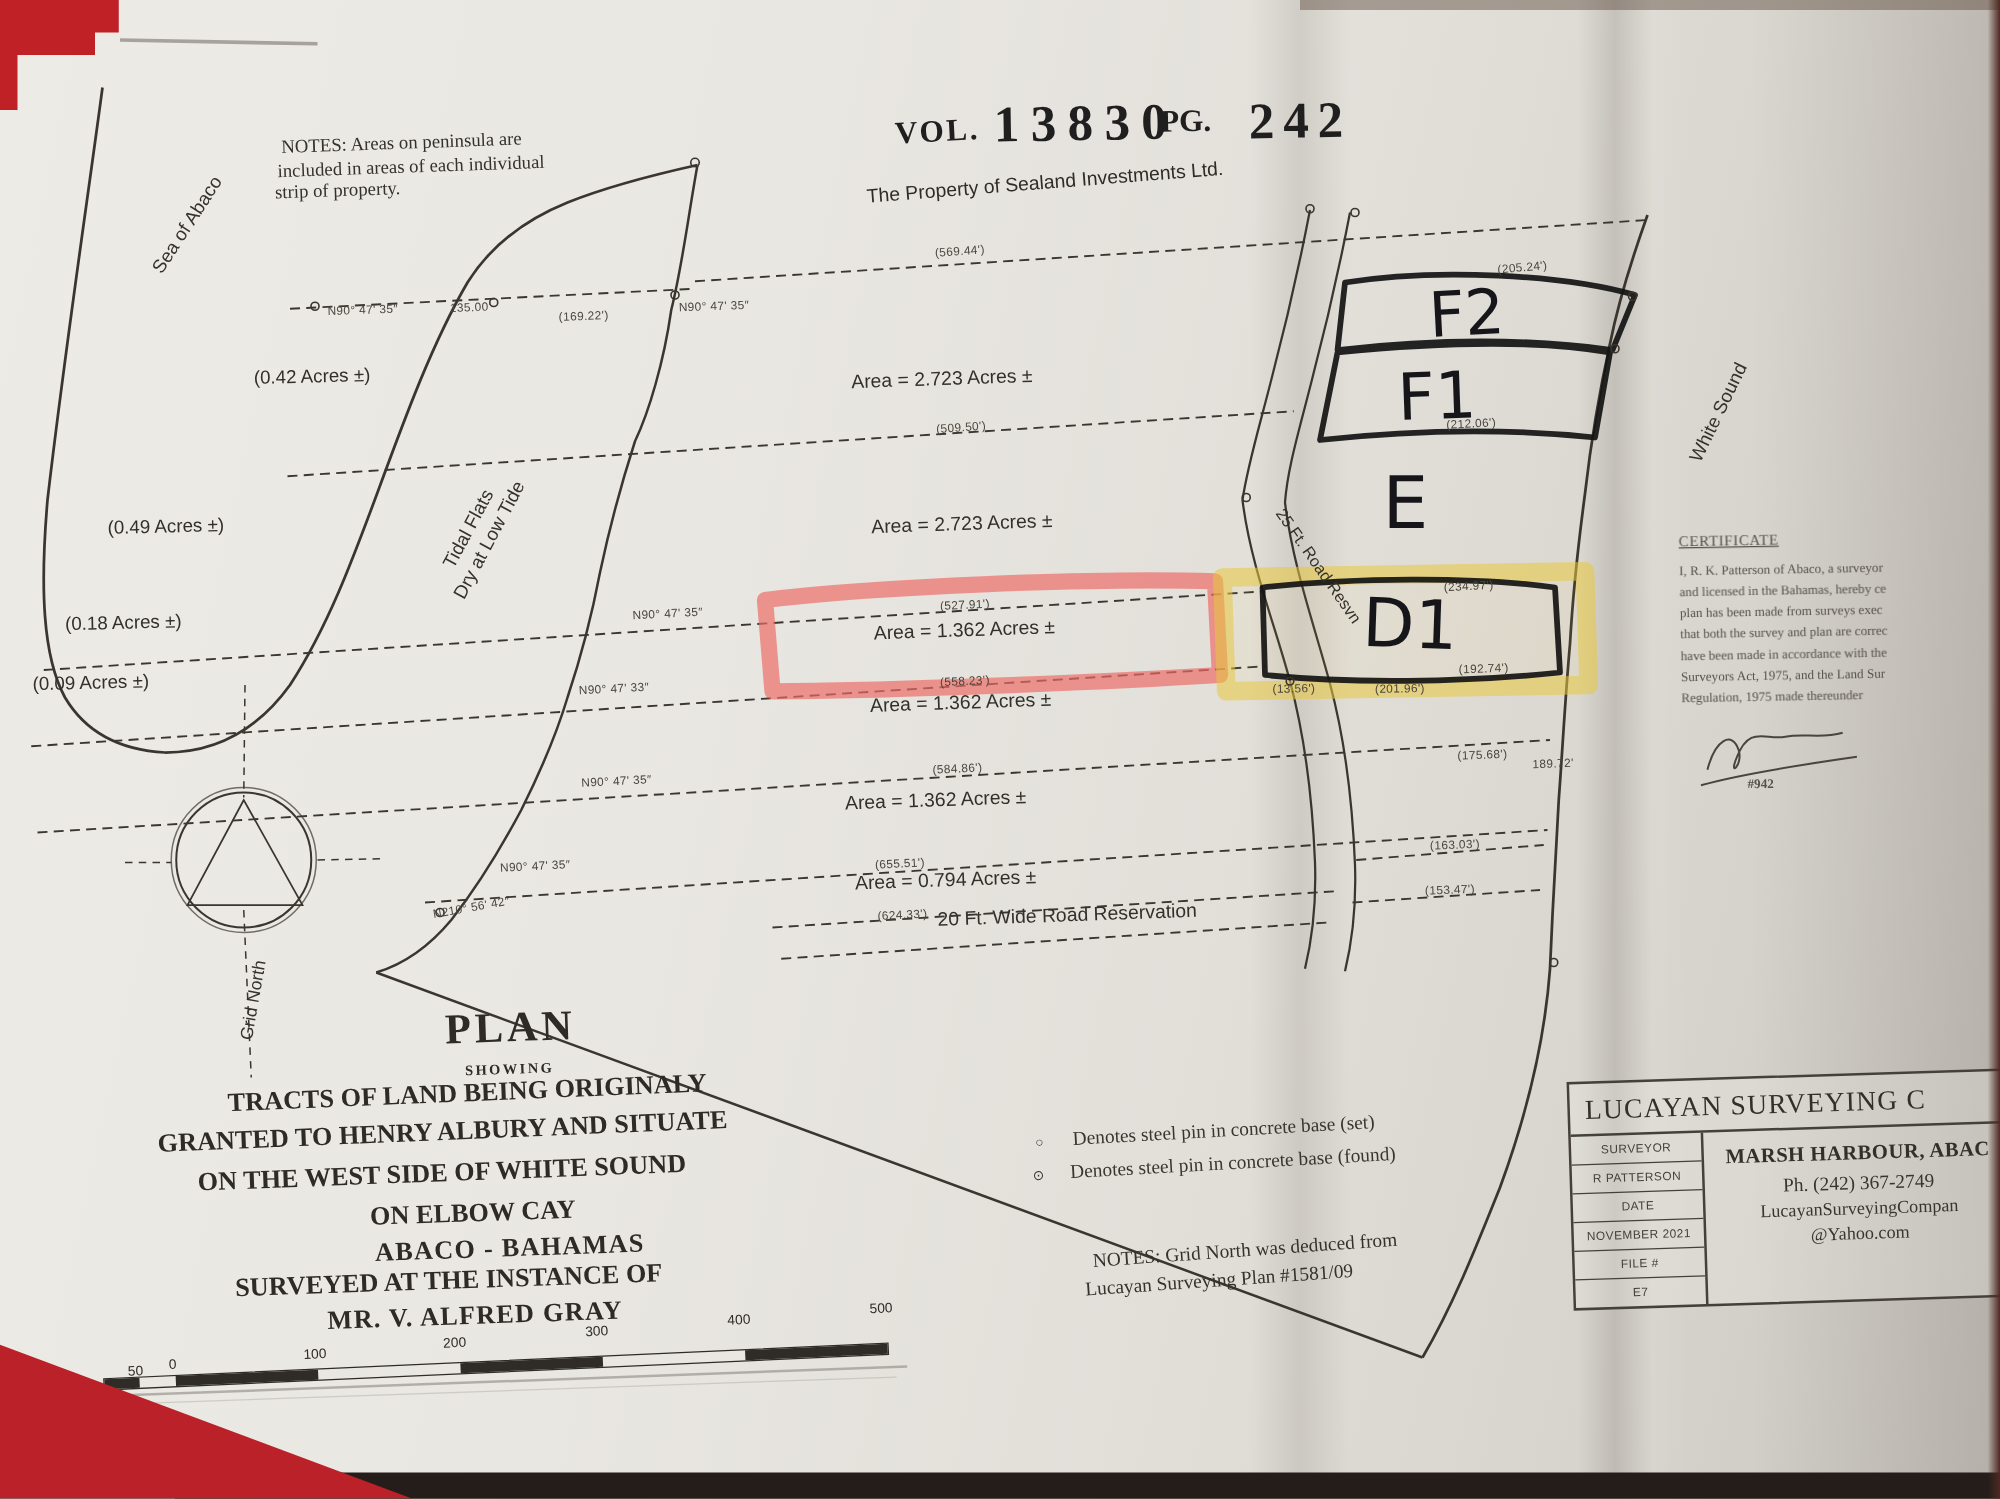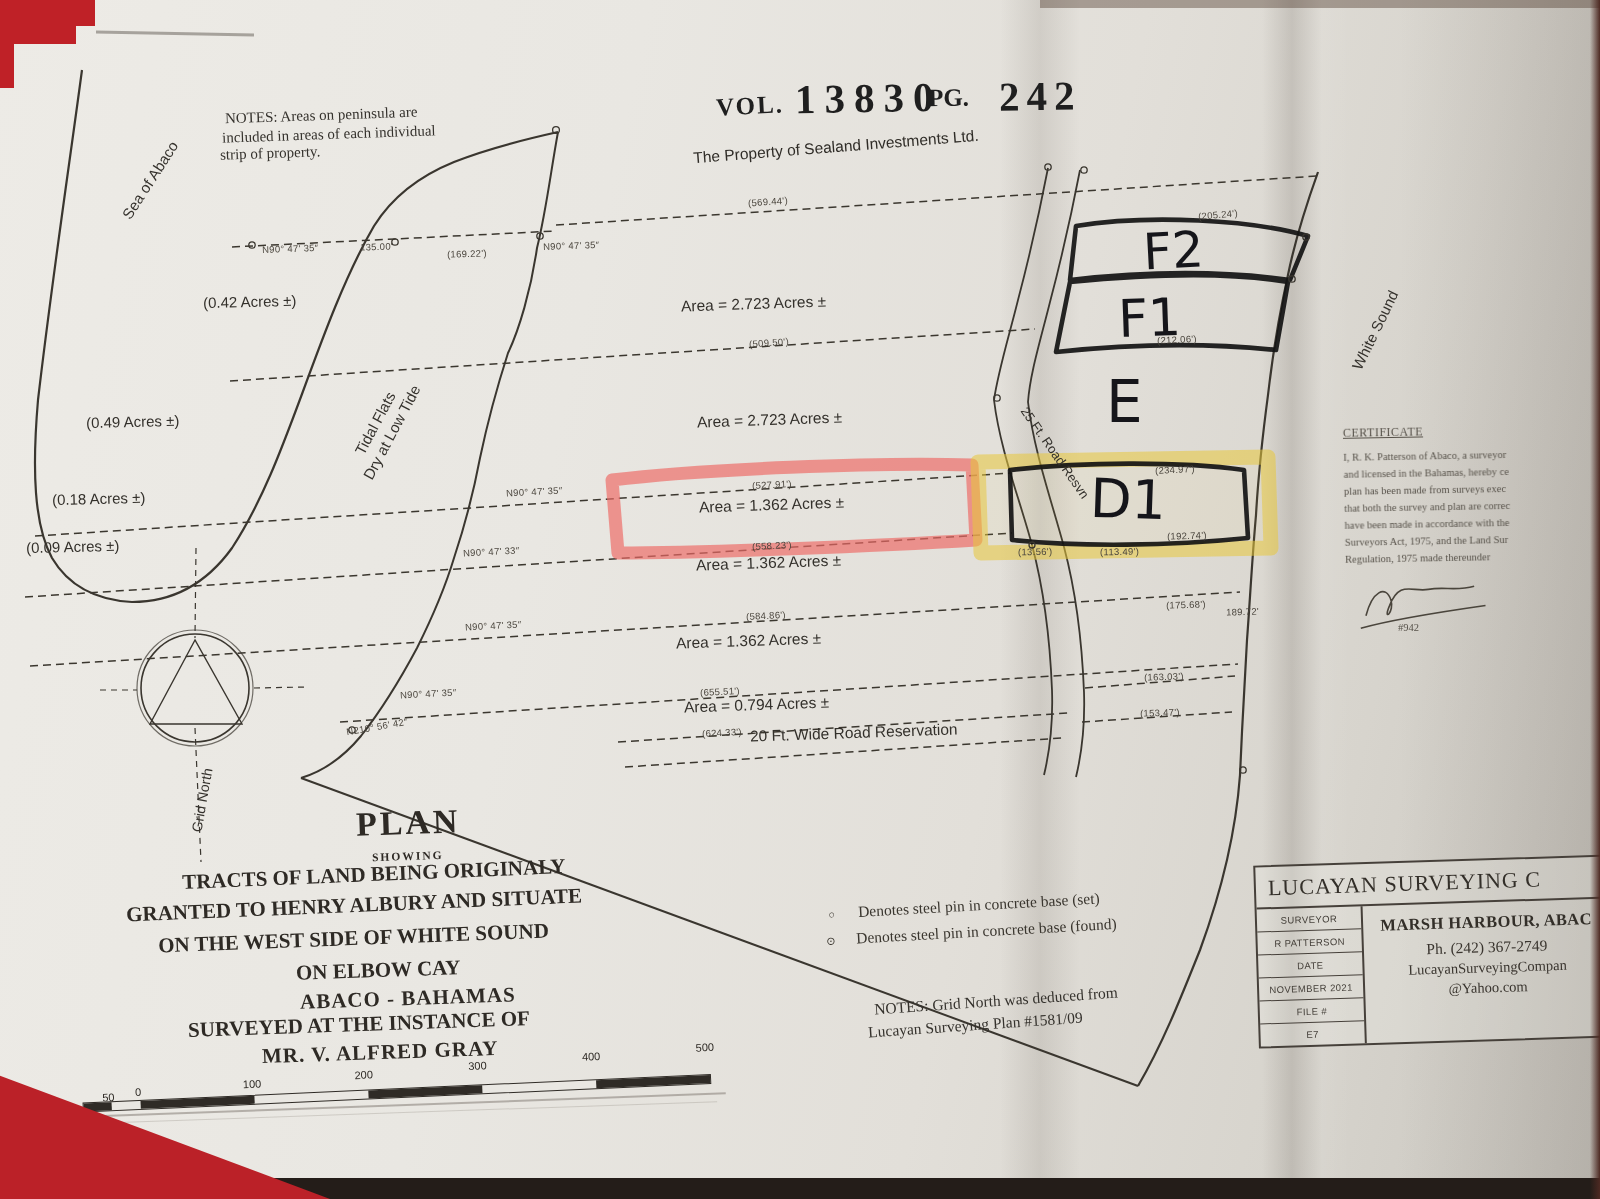--- a/index.html
+++ b/index.html
@@ -171,42 +171,42 @@
   <div class="dim" style="left:506px;top:486px;transform:rotate(-3deg);">N90° 47' 35″</div>
   <div class="dim" style="left:463px;top:546px;transform:rotate(-3deg);">N90° 47' 33″</div>
   <div class="dim" style="left:465px;top:620px;transform:rotate(-3deg);">N90° 47' 35″</div>
   <div class="dim" style="left:400px;top:688px;transform:rotate(-3deg);">N90° 47' 35″</div>
   <div class="dim" style="left:1198px;top:209px;transform:rotate(-5deg);">(205.24')</div>
   <div class="dim" style="left:1157px;top:334px;transform:rotate(-3deg);">(212.06')</div>
   <div class="dim" style="left:1155px;top:464px;transform:rotate(-3deg);">(234.97')</div>
   <div class="dim" style="left:1167px;top:530px;transform:rotate(-2deg);">(192.74')</div>
   <div class="dim" style="left:1166px;top:599px;transform:rotate(-2deg);">(175.68')</div>
   <div class="dim" style="left:1226px;top:606px;transform:rotate(-2deg);">189.72'</div>
-  <div class="dim" style="left:1100px;top:546px;transform:rotate(-1deg);">(113.49')</div>
+  <div class="dim" style="left:1100px;top:546px;transform:rotate(-1deg);">(201.96')</div>
   <div class="dim" style="left:1018px;top:546px;transform:rotate(-1deg);">(13.56')</div>
   <div class="dim" style="left:1144px;top:671px;transform:rotate(-2deg);">(163.03')</div>
   <div class="dim" style="left:1140px;top:707px;transform:rotate(-2deg);">(153.47')</div>
   <div class="dim" style="left:346px;top:721px;transform:rotate(-10deg);">N210° 56' 42″</div>
 
   <div class="hand" style="left:1143px;top:222px;font-size:50px;transform:rotate(-3deg);">F2</div>
   <div class="hand" style="left:1118px;top:288px;font-size:52px;transform:rotate(-2deg);">F1</div>
   <div class="hand" style="left:1106px;top:368px;font-size:58px;">E</div>
   <div class="hand" style="left:1090px;top:468px;font-size:54px;transform:rotate(2deg);">D1</div>
 
   <div class="cert" style="left:1344px;top:424px;transform:rotate(-1deg);">
     <div class="c-title">CERTIFICATE</div>
     <div class="c-line">I, R. K. Patterson of Abaco, a surveyor</div>
     <div class="c-line">and licensed in the Bahamas, hereby ce</div>
     <div class="c-line">plan has been made from surveys exec</div>
     <div class="c-line">that both the survey and plan are correc</div>
     <div class="c-line">have been made in accordance with the</div>
     <div class="c-line">Surveyors Act, 1975, and the Land Sur</div>
     <div class="c-line">Regulation, 1975 made thereunder</div>
   </div>
-  <div class="lbl serif" style="left:1398px;top:622px;font-size:10.5px;color:#57524a;">#942</div>
+  <div class="lbl serif" style="left:1398px;top:622px;font-size:10.5px;color:#57524a;font-weight:bold;">#942</div>
 
   <div class="title-line" style="left:356px;top:804px;font-size:34px;letter-spacing:3px;transform:rotate(-2deg);">PLAN</div>
   <div class="title-line" style="left:372px;top:850px;font-size:11.5px;letter-spacing:2px;transform:rotate(-2deg);">SHOWING</div>
   <div class="title-line" style="left:182px;top:862px;font-size:21px;transform:rotate(-2.4deg);">TRACTS OF LAND BEING ORIGINALY</div>
   <div class="title-line" style="left:126px;top:893px;font-size:21px;transform:rotate(-2.4deg);">GRANTED TO HENRY ALBURY AND SITUATE</div>
   <div class="title-line" style="left:158px;top:926px;font-size:21px;transform:rotate(-2.2deg);">ON THE WEST SIDE OF WHITE SOUND</div>
   <div class="title-line" style="left:296px;top:958px;font-size:21px;transform:rotate(-2deg);">ON ELBOW CAY</div>
   <div class="title-line" style="left:300px;top:986px;font-size:21px;letter-spacing:1px;transform:rotate(-2deg);">ABACO - BAHAMAS</div>
   <div class="title-line" style="left:188px;top:1012px;font-size:21px;transform:rotate(-2deg);">SURVEYED AT THE INSTANCE OF</div>
   <div class="title-line" style="left:262px;top:1040px;font-size:21px;letter-spacing:1px;transform:rotate(-2deg);">MR. V. ALFRED GRAY</div>

